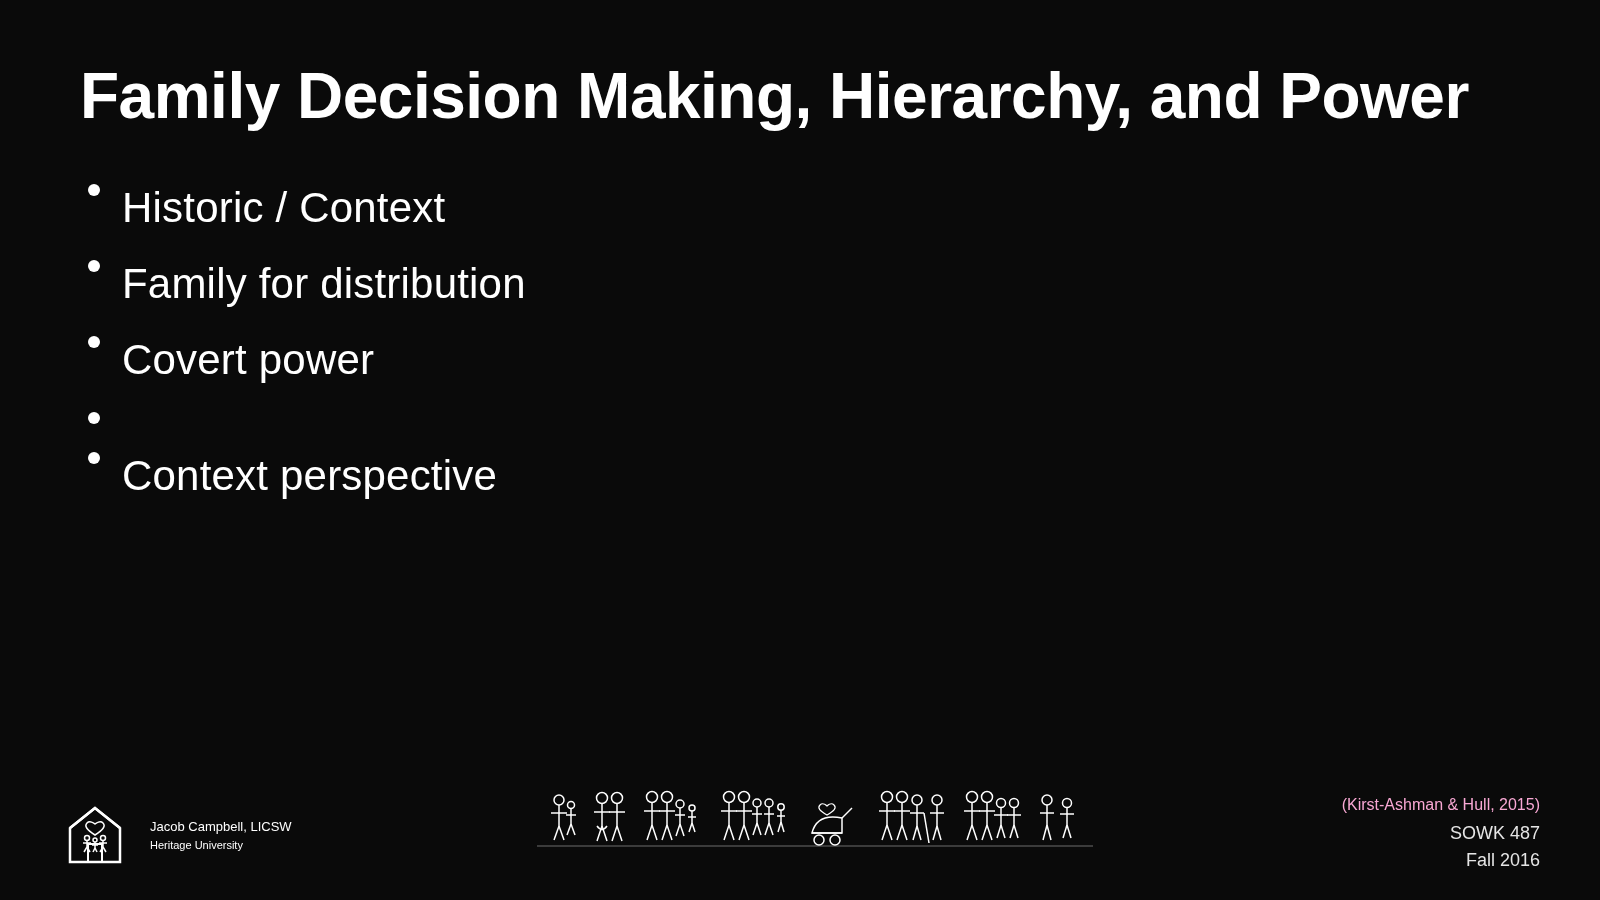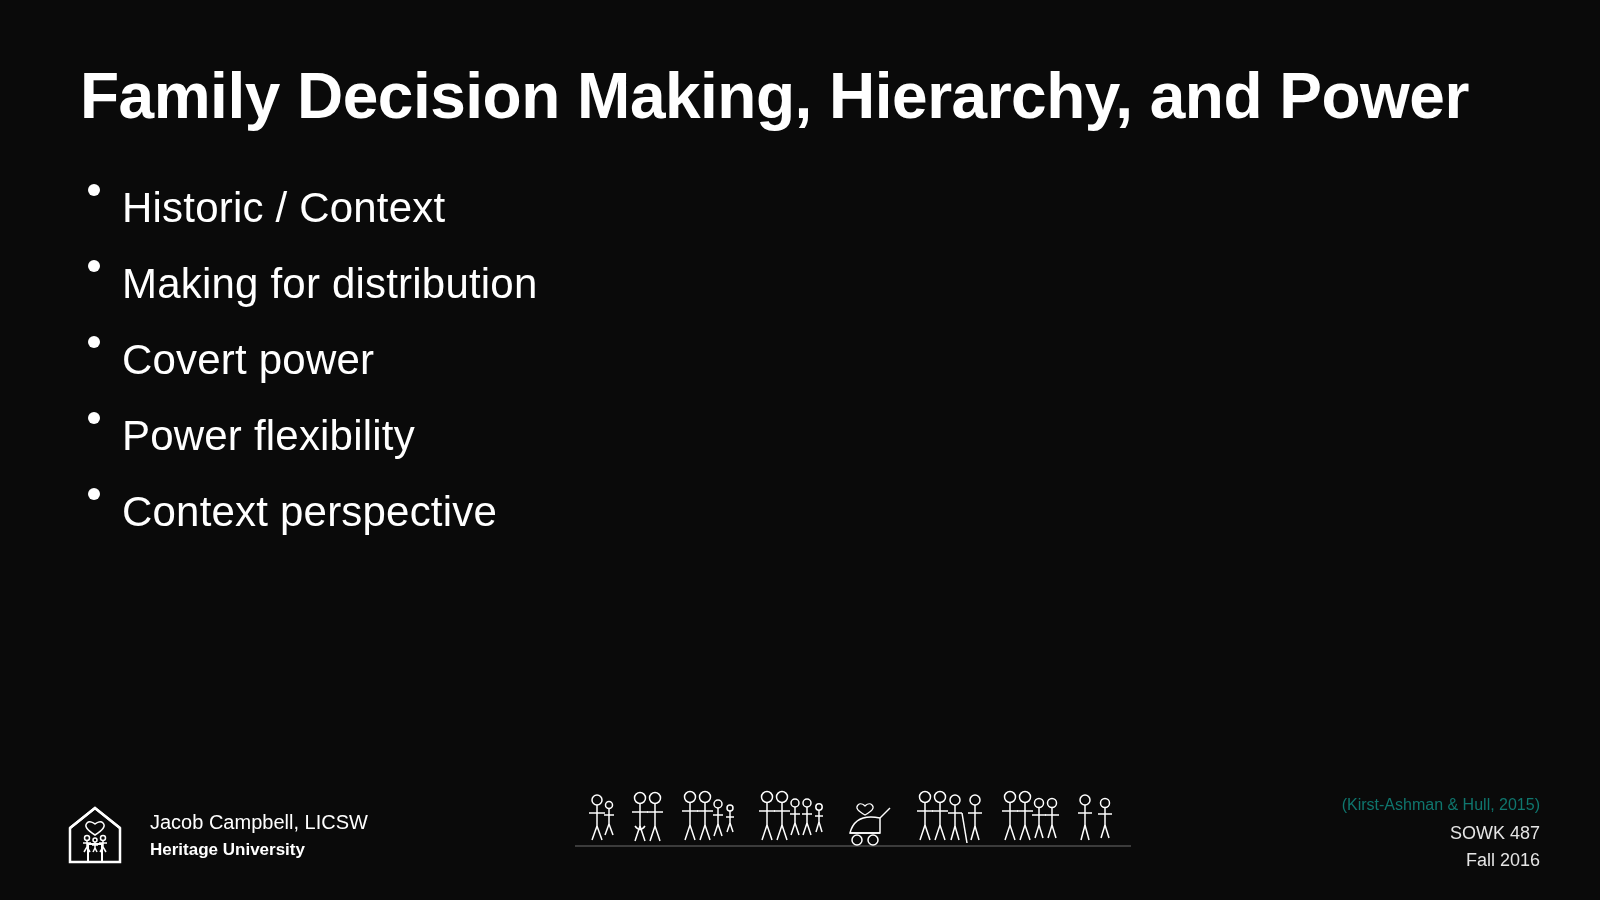--- a/index.html
+++ b/index.html
@@ -78,48 +78,48 @@
       height: 70px;
     }
 
     .footer-author {
       display: flex;
       flex-direction: column;
       justify-content: center;
     }
 
     .footer-author-name {
-      font-size: 20px;
+      font-size: 13px;
       color: #ffffff;
       font-weight: 400;
       line-height: 1.5;
     }
 
     .footer-author-org {
-      font-size: 17px;
-      color: #ffffff;
-      font-weight: 700;
+      font-size: 11px;
+      color: #ffffff;
+      font-weight: 400;
       line-height: 1.5;
     }
 
     .footer-center {
       flex: 1;
       display: flex;
       justify-content: center;
       align-items: flex-end;
       padding-bottom: 5px;
     }
 
     .footer-right {
       text-align: right;
     }
 
     .footer-citation {
       font-size: 16px;
-      color: #0f766e;
+      color: #f9a8d4;
       margin-bottom: 6px;
     }
 
     .footer-course {
       font-size: 18px;
       color: #e5e5e5;
       font-weight: 400;
       line-height: 1.5;
     }
   </style>
@@ -130,29 +130,28 @@
 
   <h1 class="title">Family Decision Making, Hierarchy, and Power</h1>
 
   <ul class="bullet-list">
     <li>
       <span class="bullet-dot"></span>
       <span>Historic / Context</span>
     </li>
     <li>
       <span class="bullet-dot"></span>
-      <span>Making for distribution</span>
+      <span>Family for distribution</span>
     </li>
     <li>
       <span class="bullet-dot"></span>
       <span>Covert power</span>
     </li>
     <li>
       <span class="bullet-dot"></span>
-      <span>Power flexibility</span>
     </li>
     <li>
       <span class="bullet-dot"></span>
       <span>Context perspective</span>
     </li>
   </ul>
 
   <div class="footer">
 
     <div class="footer-left">

